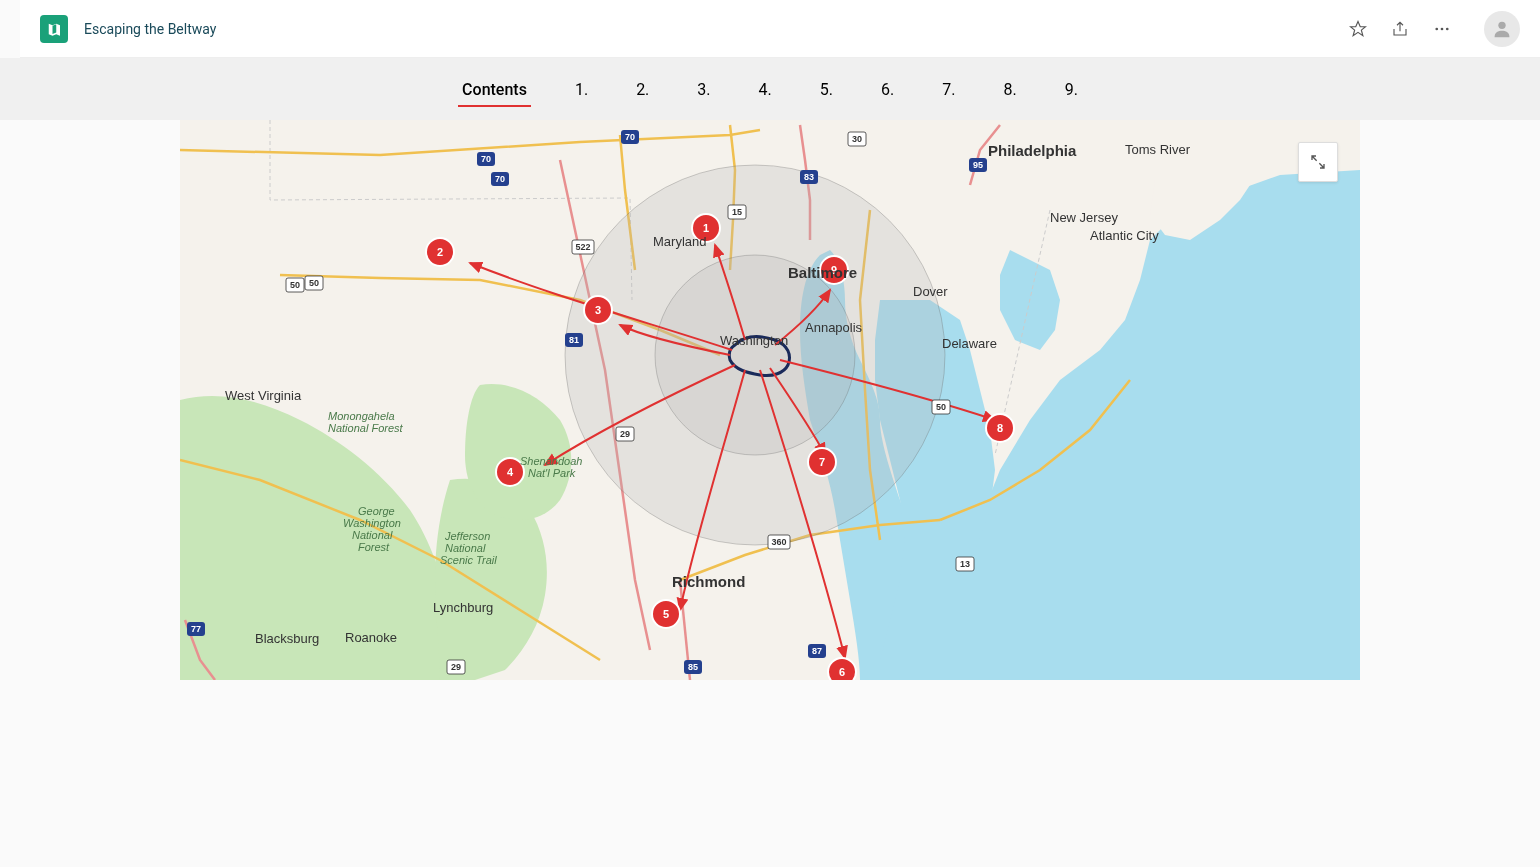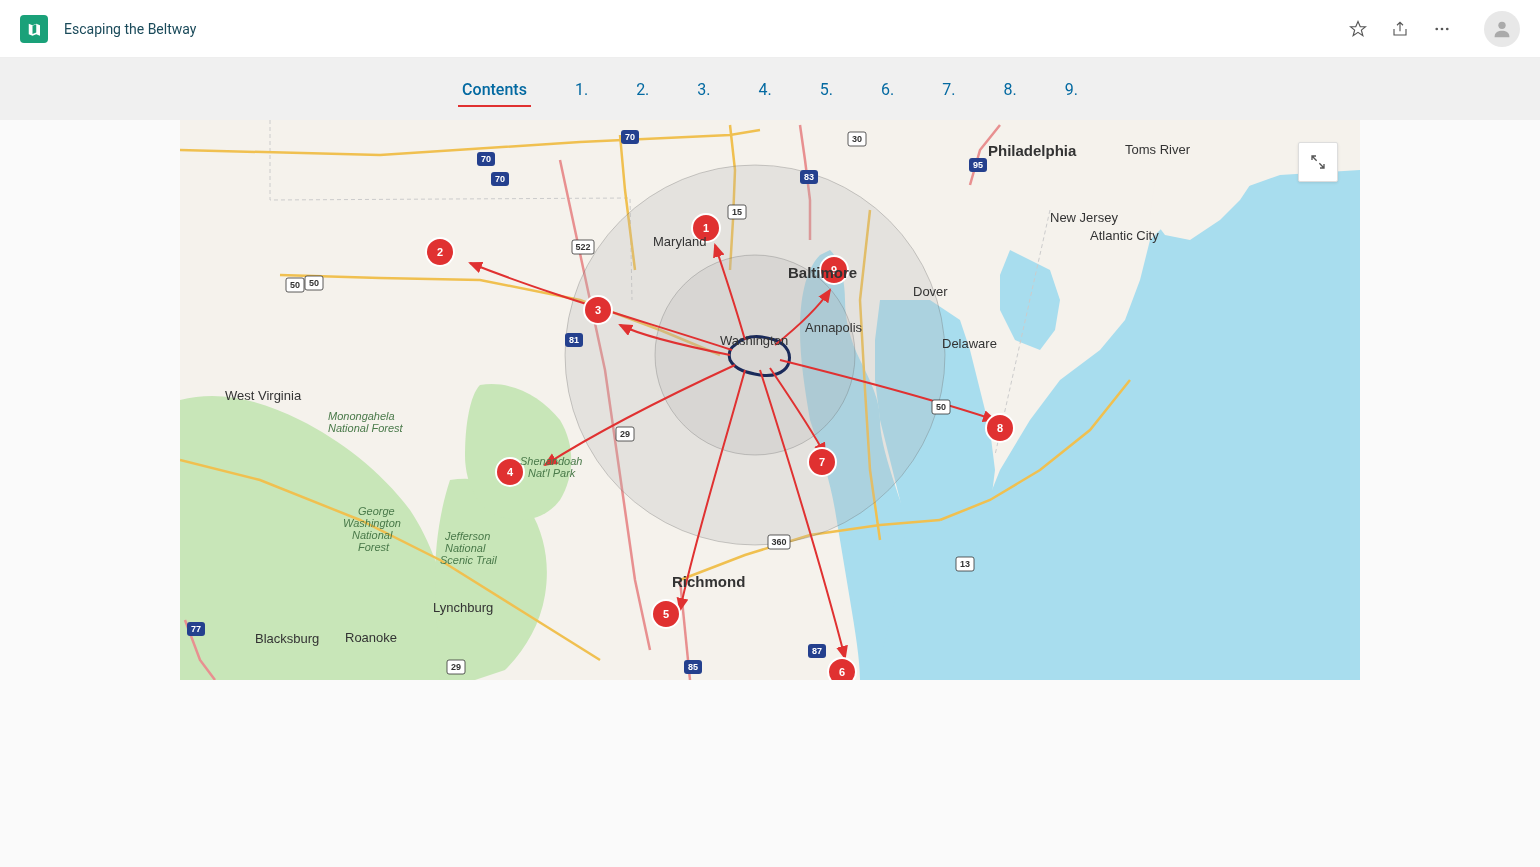--- a/index.html
+++ b/index.html
@@ -1,29 +1,29 @@
 <!DOCTYPE html>
 <html><head>
   <meta charset="utf-8">
   <style>
     * { margin: 0; padding: 0; box-sizing: border-box; }
     body { font-family: -apple-system, BlinkMacSystemFont, 'Segoe UI', Roboto, sans-serif; background: #fafafa; overflow-x: hidden; }
     
-    .header { height: 58px; background: white; display: flex; align-items: center; padding: 0 20px; border-bottom: 1px solid #eee; }
+    .header { height: 58px; background: white; display: flex; align-items: center; padding: 0 20px; border-bottom: 1px solid #eee; margin-left: 20px; }
     .logo-icon { width: 28px; height: 28px; background: #1aa179; border-radius: 4px; display: flex; align-items: center; justify-content: center; margin-right: 16px; }
     .logo-icon svg { width: 18px; height: 18px; fill: white; }
     .header-title { color: #1a4a5a; font-size: 14px; font-weight: 400; }
     .header-spacer { flex: 1; }
     .header-actions { display: flex; align-items: center; gap: 22px; }
     .header-icon { width: 20px; height: 20px; cursor: pointer; color: #555; display: flex; align-items: center; justify-content: center; }
     .avatar { width: 36px; height: 36px; border-radius: 50%; background: #e8e8e8; display: flex; align-items: center; justify-content: center; margin-left: 10px; }
     .avatar svg { width: 22px; height: 22px; fill: #aaa; }
     
     .nav-tabs { height: 62px; background: #f0f0f0; display: flex; align-items: center; justify-content: center; gap: 40px; }
-    .nav-tab { color: #0369a1; font-size: 16px; cursor: pointer; padding: 8px 4px; position: relative; }
+    .nav-tab { color: #000000; font-size: 16px; cursor: pointer; padding: 8px 4px; position: relative; }
     .nav-tab.active { font-weight: 500; }
     .nav-tab.active::after { content: ''; position: absolute; bottom: 0; left: 0; right: 0; height: 2px; background: #e03131; }
     
     .content { padding: 0; }
     .page-title { color: #e03131; font-size: 46px; font-weight: 900; margin: 24px 0 40px 330px; letter-spacing: -0.5px; }
     
     .map-container { width: 1180px; height: 560px; margin: 0 auto; position: relative; background: #a8ddee; }
     .expand-btn { position: absolute; top: 22px; right: 22px; width: 40px; height: 40px; background: white; border: 1px solid #ddd; border-radius: 2px; display: flex; align-items: center; justify-content: center; cursor: pointer; z-index: 10; box-shadow: 0 1px 3px rgba(0,0,0,0.1); }
     
     .map-svg { width: 100%; height: 100%; position: absolute; top: 0; left: 0; }

